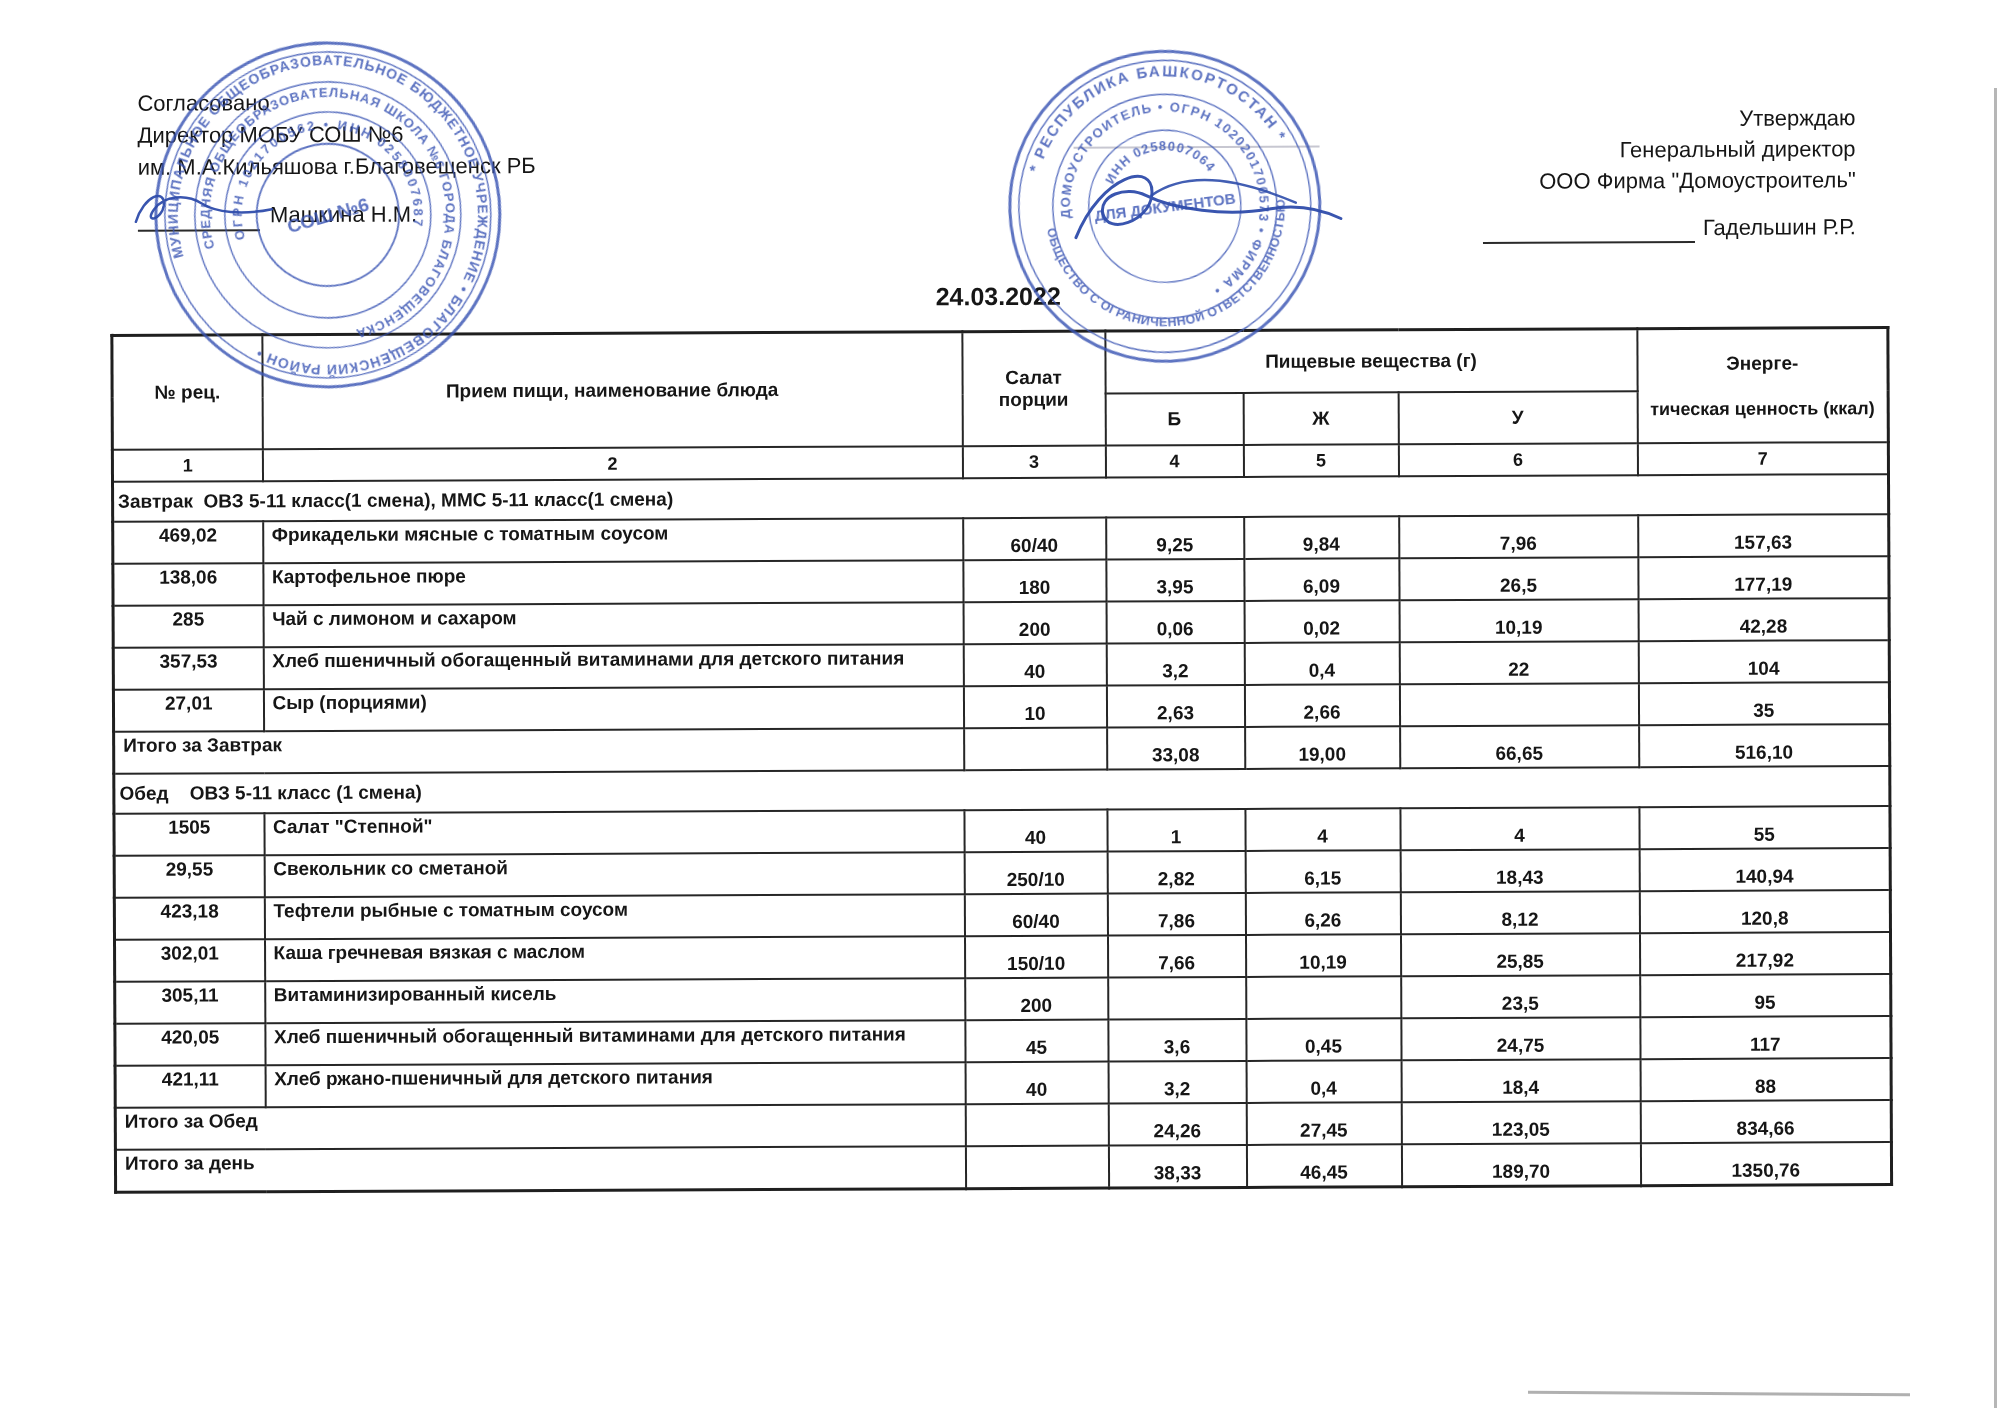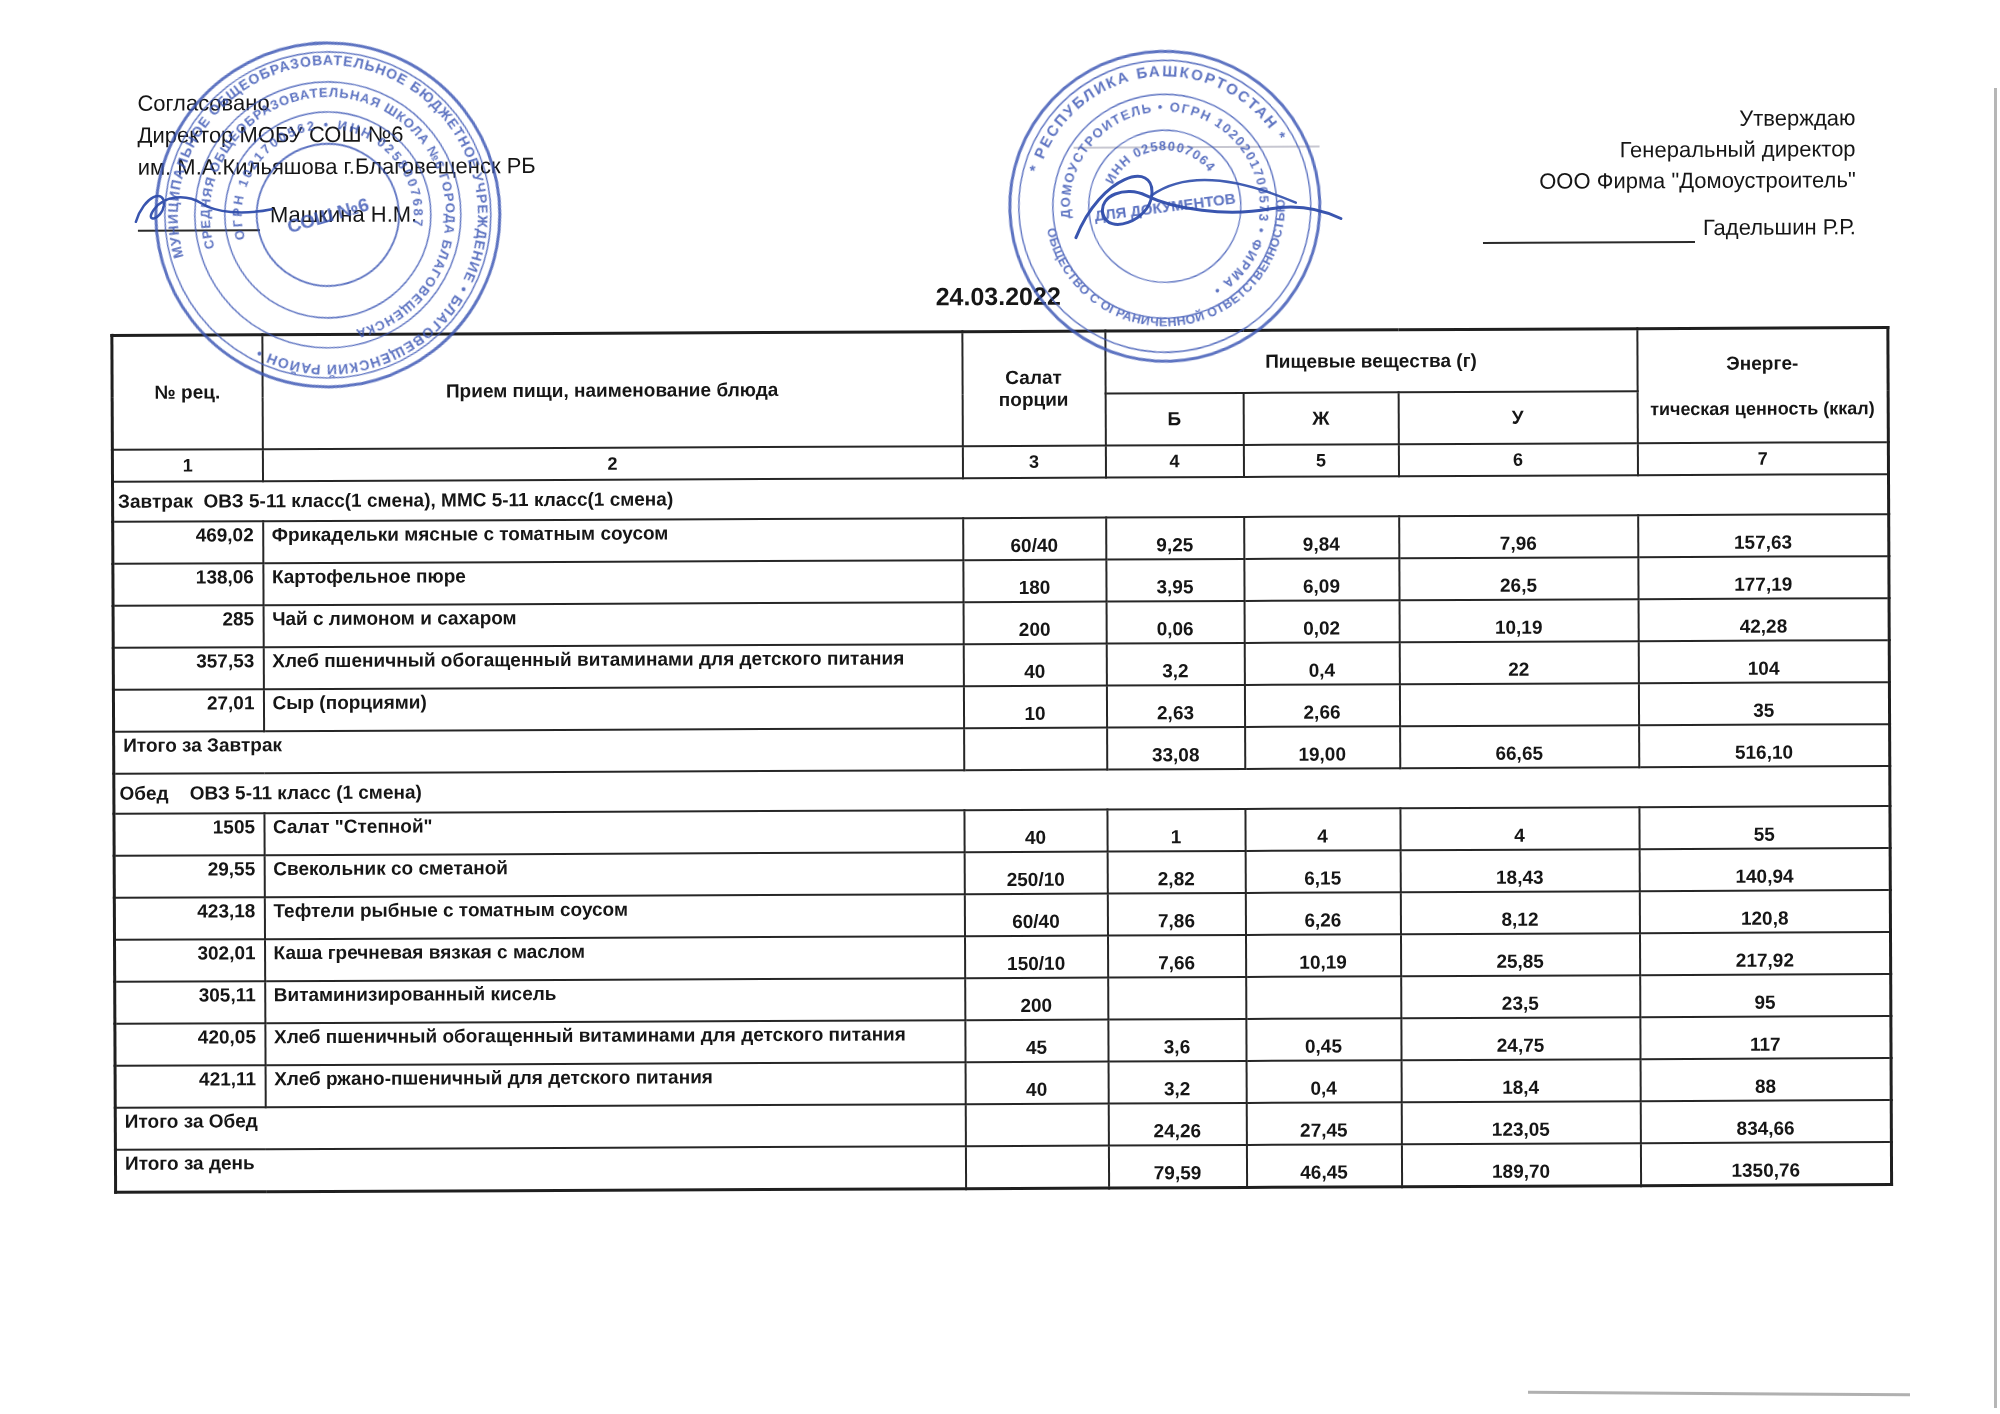--- a/index.html
+++ b/index.html
@@ -41,21 +41,21 @@
   .menu th,.menu td{border:2px solid #262626;font-weight:bold;font-size:19px;
     padding:2px 8px;color:#161616;overflow:hidden;}
   .menu th{text-align:center;vertical-align:middle;font-weight:bold;}
   .r-hdr1 th{height:56px;}
   .r-hdr2 th{height:46px;}
   .energy-hdr div{text-align:center;}
   .energy-hdr .l2{margin-top:24px;font-size:18px;}
   .r-colnum td{height:30px;text-align:center;font-size:18px;padding:0 4px;}
   .r-section td{height:34px;text-align:left;padding-left:4px;white-space:pre-wrap;vertical-align:middle;}
   .r-dish td{height:36px;}
-  .c-num{text-align:right;vertical-align:top;padding-top:3px;}
+  .c-num{text-align:center;vertical-align:top;padding-top:3px;}
   .c-name{text-align:left;vertical-align:top;padding-top:3px;}
   .c-val{text-align:center;vertical-align:bottom;padding-bottom:4px;}
   .r-total td{height:36px;}
   .c-total-label{text-align:left;vertical-align:top;padding-top:3px;padding-left:4px;}
 </style>
 </head>
 <body>
 
 <div class="sheet">
 
@@ -319,21 +319,21 @@
       <td class="c-val"></td>
       <td class="c-val">24,26</td>
       <td class="c-val">27,45</td>
       <td class="c-val">123,05</td>
       <td class="c-val">834,66</td>
     </tr>
 
     <tr class="r-total">
       <td colspan="2" class="c-total-label">Итого за день</td>
       <td class="c-val"></td>
-      <td class="c-val">79,59</td>
+      <td class="c-val">38,33</td>
       <td class="c-val">46,45</td>
       <td class="c-val">189,70</td>
       <td class="c-val">1350,76</td>
     </tr>
   </tbody>
     </table>
 
 </div>
 
 <div class="edge-right"></div>

